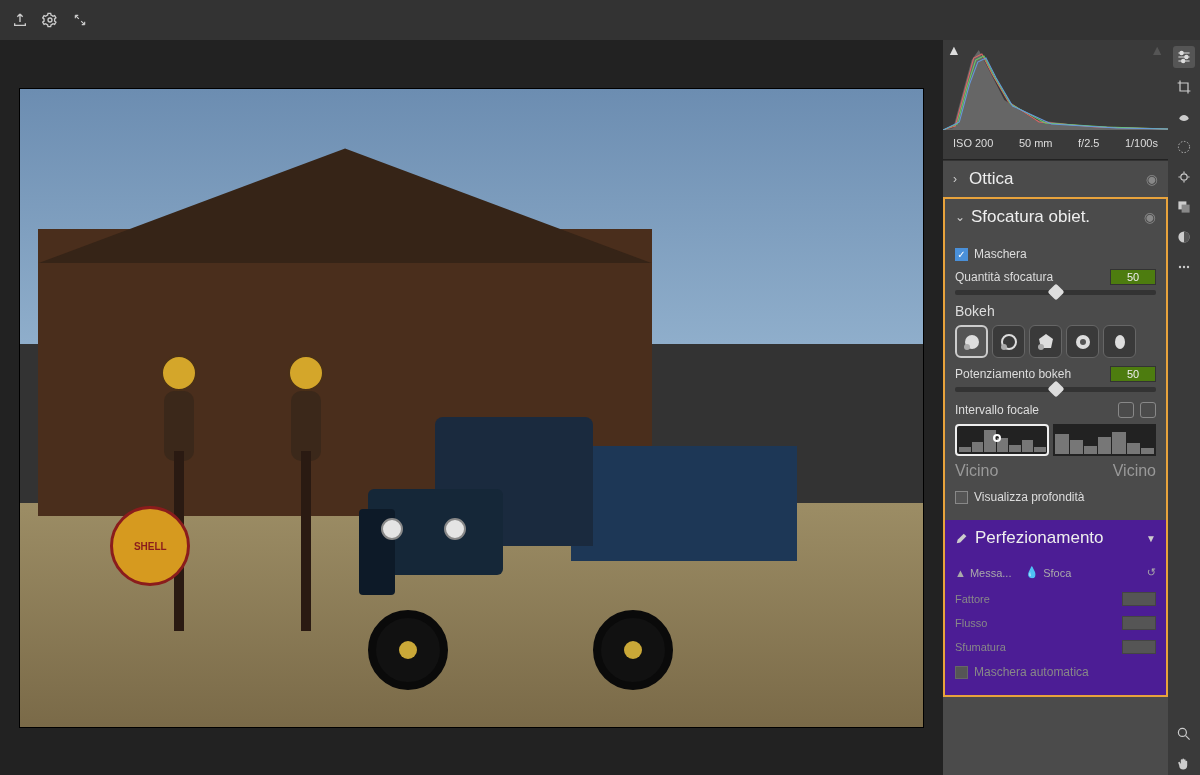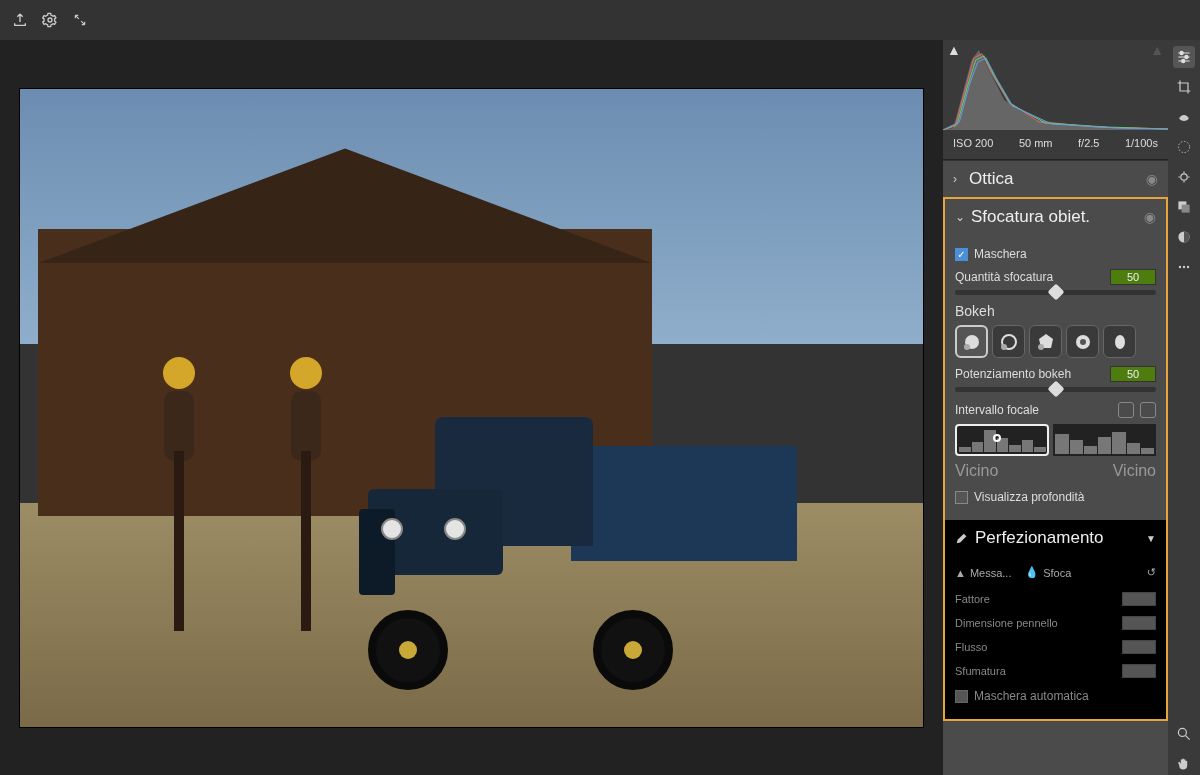--- a/index.html
+++ b/index.html
@@ -67,21 +67,21 @@
 
 .focal { margin:10px 0;}
 .fhead{display:flex;justify-content:space-between;align-items:center;}
 .ficons{display:flex;gap:6px;}
 .ficons span{width:16px;height:16px;border:1px solid #888;border-radius:3px;display:inline-block;}
 .fmap{height:32px;background:#222;border:1px solid #666;margin:6px 0;position:relative;display:flex;align-items:flex-end;padding:2px;gap:1px;}
 .fmap.sel{border:2px solid #eee;border-radius:4px;width:47%;}
 .fbar{flex:1;background:#777;}
 .flh{display:flex;justify-content:space-between;font-size:16px;color:#999;}
 
-.perf{background:#000000}
+.perf{background:#4c1d95}
 .perf .phead{padding:8px 10px}
 .perf .icon{width:14px}
 .perf .tri2{color:#ccc;font-size:10px}
 
 .brushrow{display:flex;gap:14px;align-items:center;padding:4px 0 8px;color:#aaa;}
 .brushrow .it{display:flex;gap:4px;align-items:center;font-size:11px;}
 .brushrow .reset{margin-left:auto}
 
 .drow{display:flex;justify-content:space-between;align-items:center;padding:5px 0;color:#888;font-size:11px;}
 .dval{width:34px;height:14px;background:#555;border:1px solid #444;}
@@ -126,20 +126,21 @@
       <div class="pump p1">
           <div class="globe"></div>
           <div class="head"></div>
           <div class="pole"></div>
         </div>
       <div class="pump p2">
           <div class="globe"></div>
           <div class="head"></div>
           <div class="pole"></div>
         </div>
+      <div class="sign">SHELL</div>
       <div class="truck">
         <div class="bed"></div>
           <div class="cab"></div>
           <div class="hood"></div>
           <div class="grille"></div>
         <div class="lamp l1"></div>
           <div class="lamp l2"></div>
         <div class="wheel w1"></div>
           <div class="wheel w2"></div>
       </div>
@@ -290,24 +291,20 @@
           <div class="brushrow">
             <span class="it">▲ <span>Messa...</span></span>
             <span class="it">💧 <span>Sfoca</span></span>
             <span class="it reset">↺</span>
           </div>
           <div class="drow">
               <span>Fattore</span>
               <span class="dval"></span>
             </div>
           <div class="drow">
-              <span>Dimensione pennello</span>
-              <span class="dval"></span>
-            </div>
-          <div class="drow">
               <span>Flusso</span>
               <span class="dval"></span>
             </div>
           <div class="drow">
               <span>Sfumatura</span>
               <span class="dval"></span>
             </div>
           <div class="crow" style="color:#888">
             <span class="cbox" style="border-color:#666"></span>
             <span>Maschera automatica</span>

